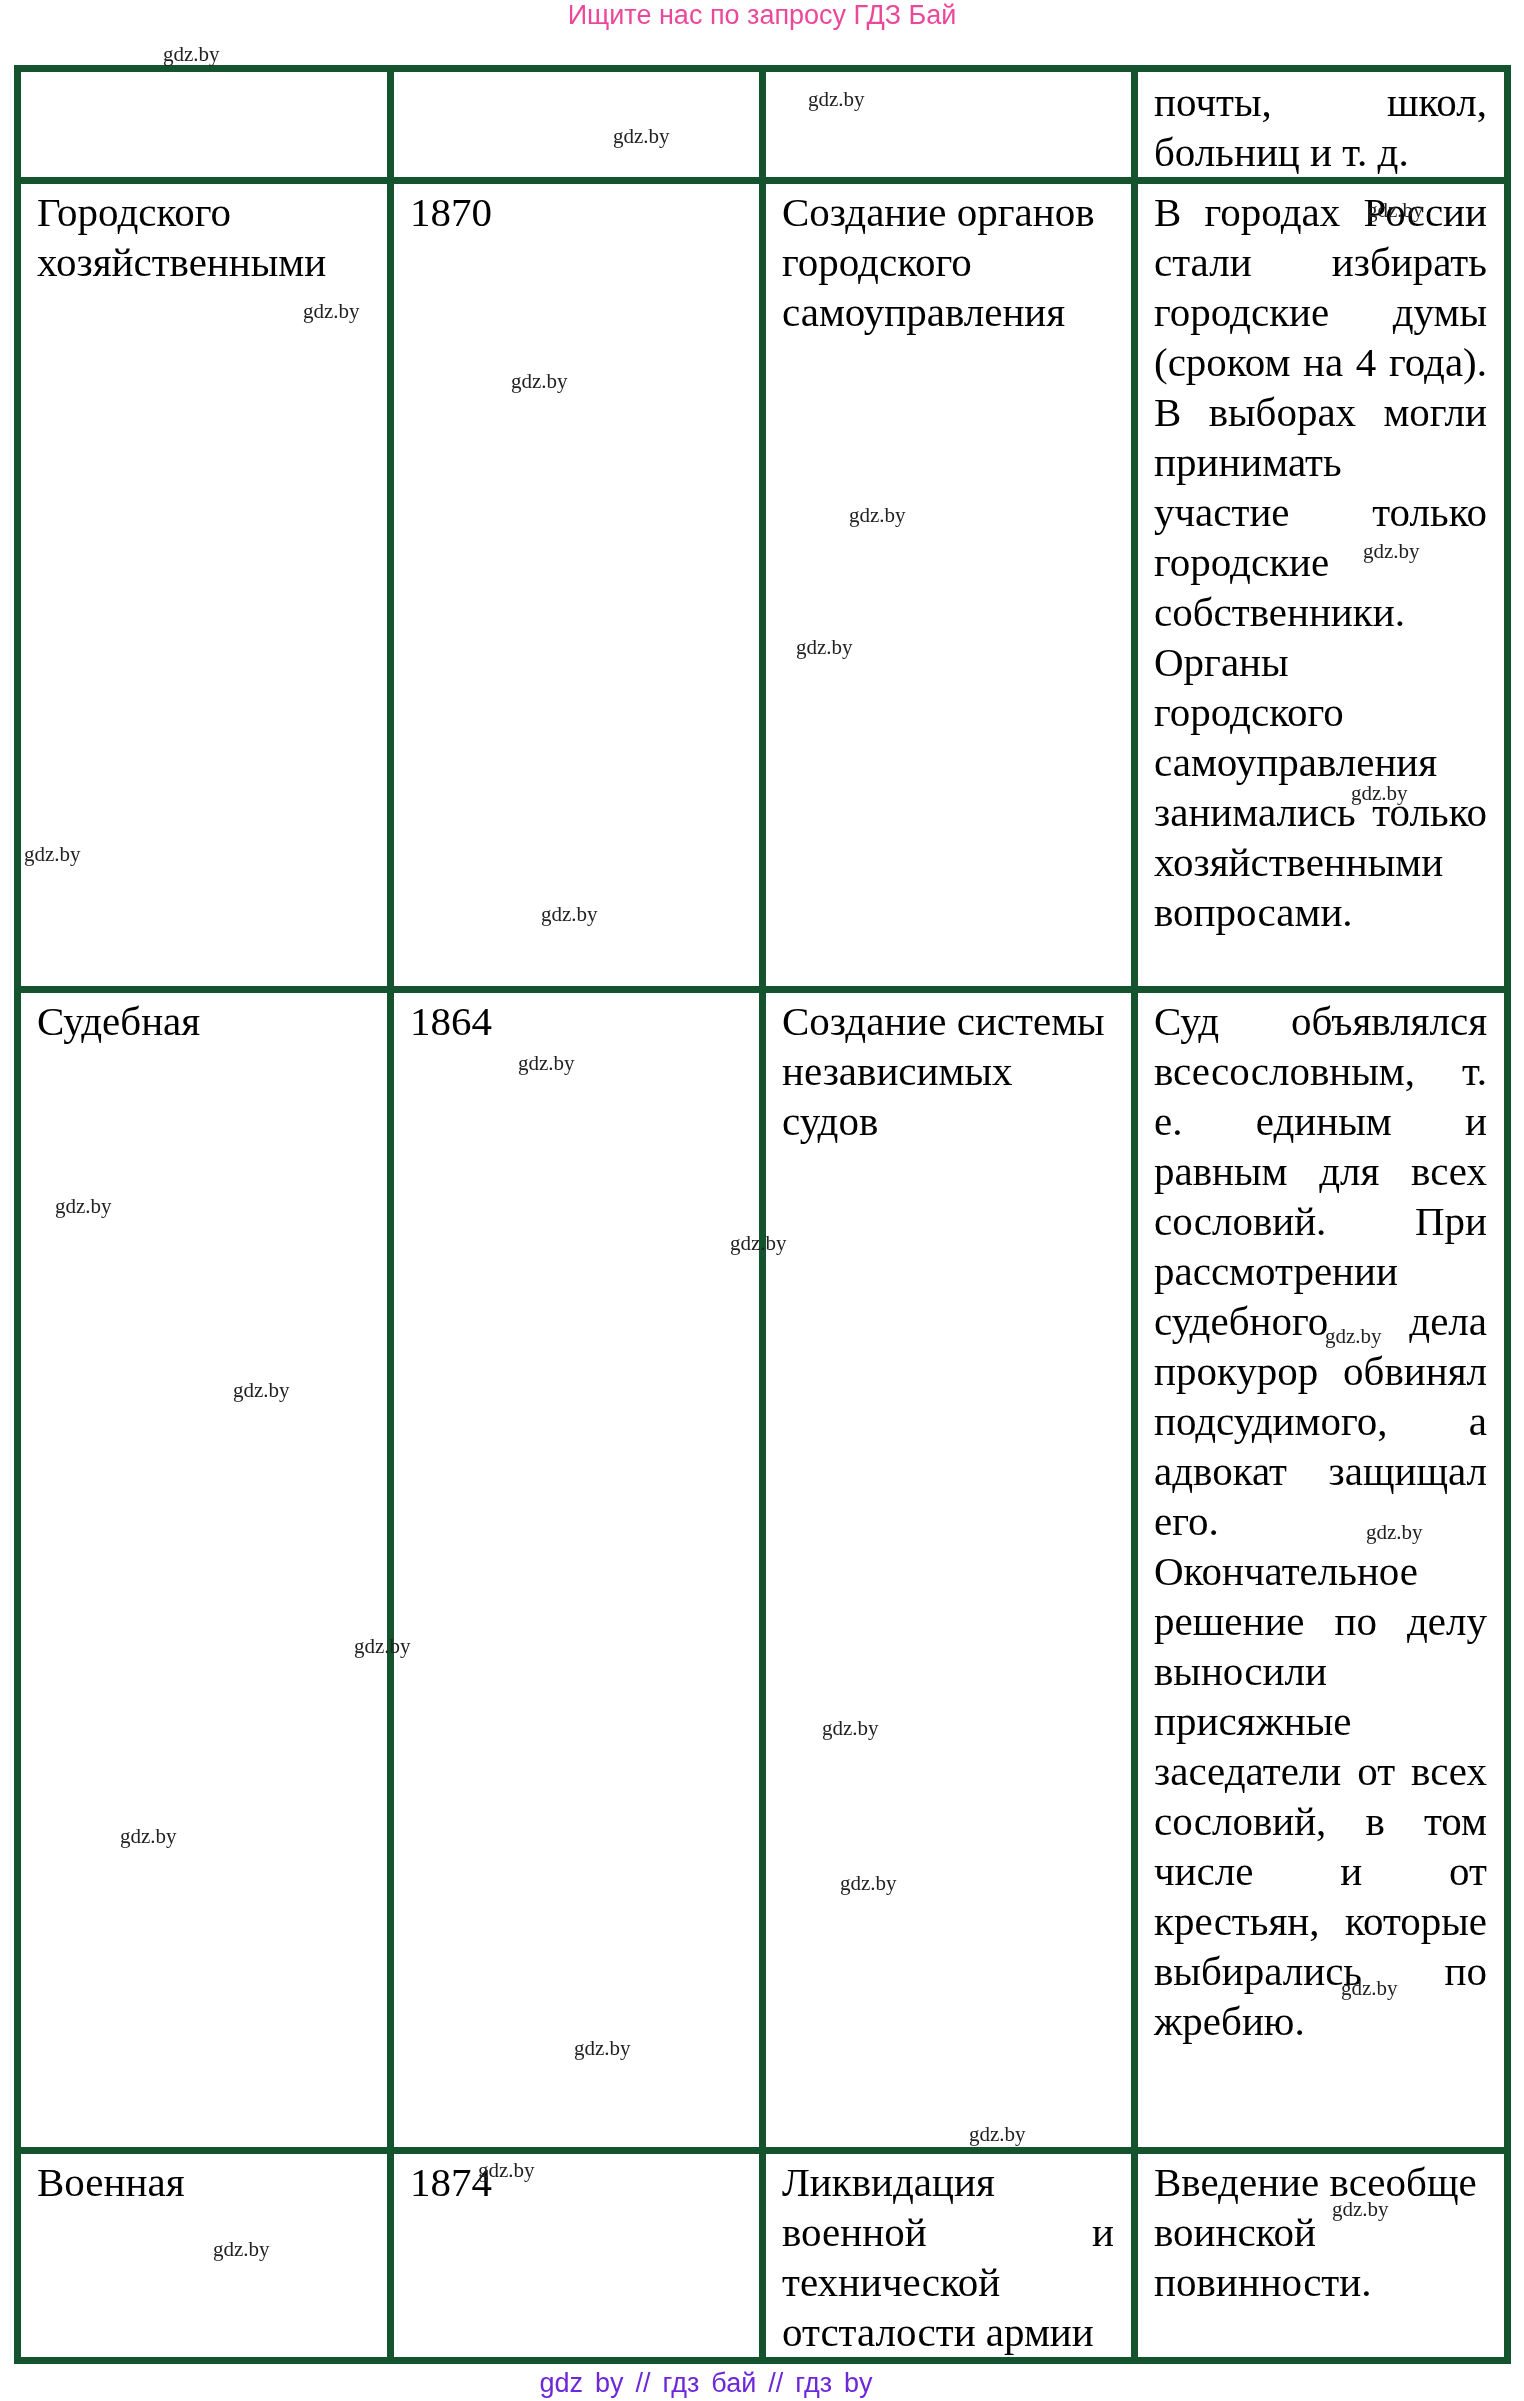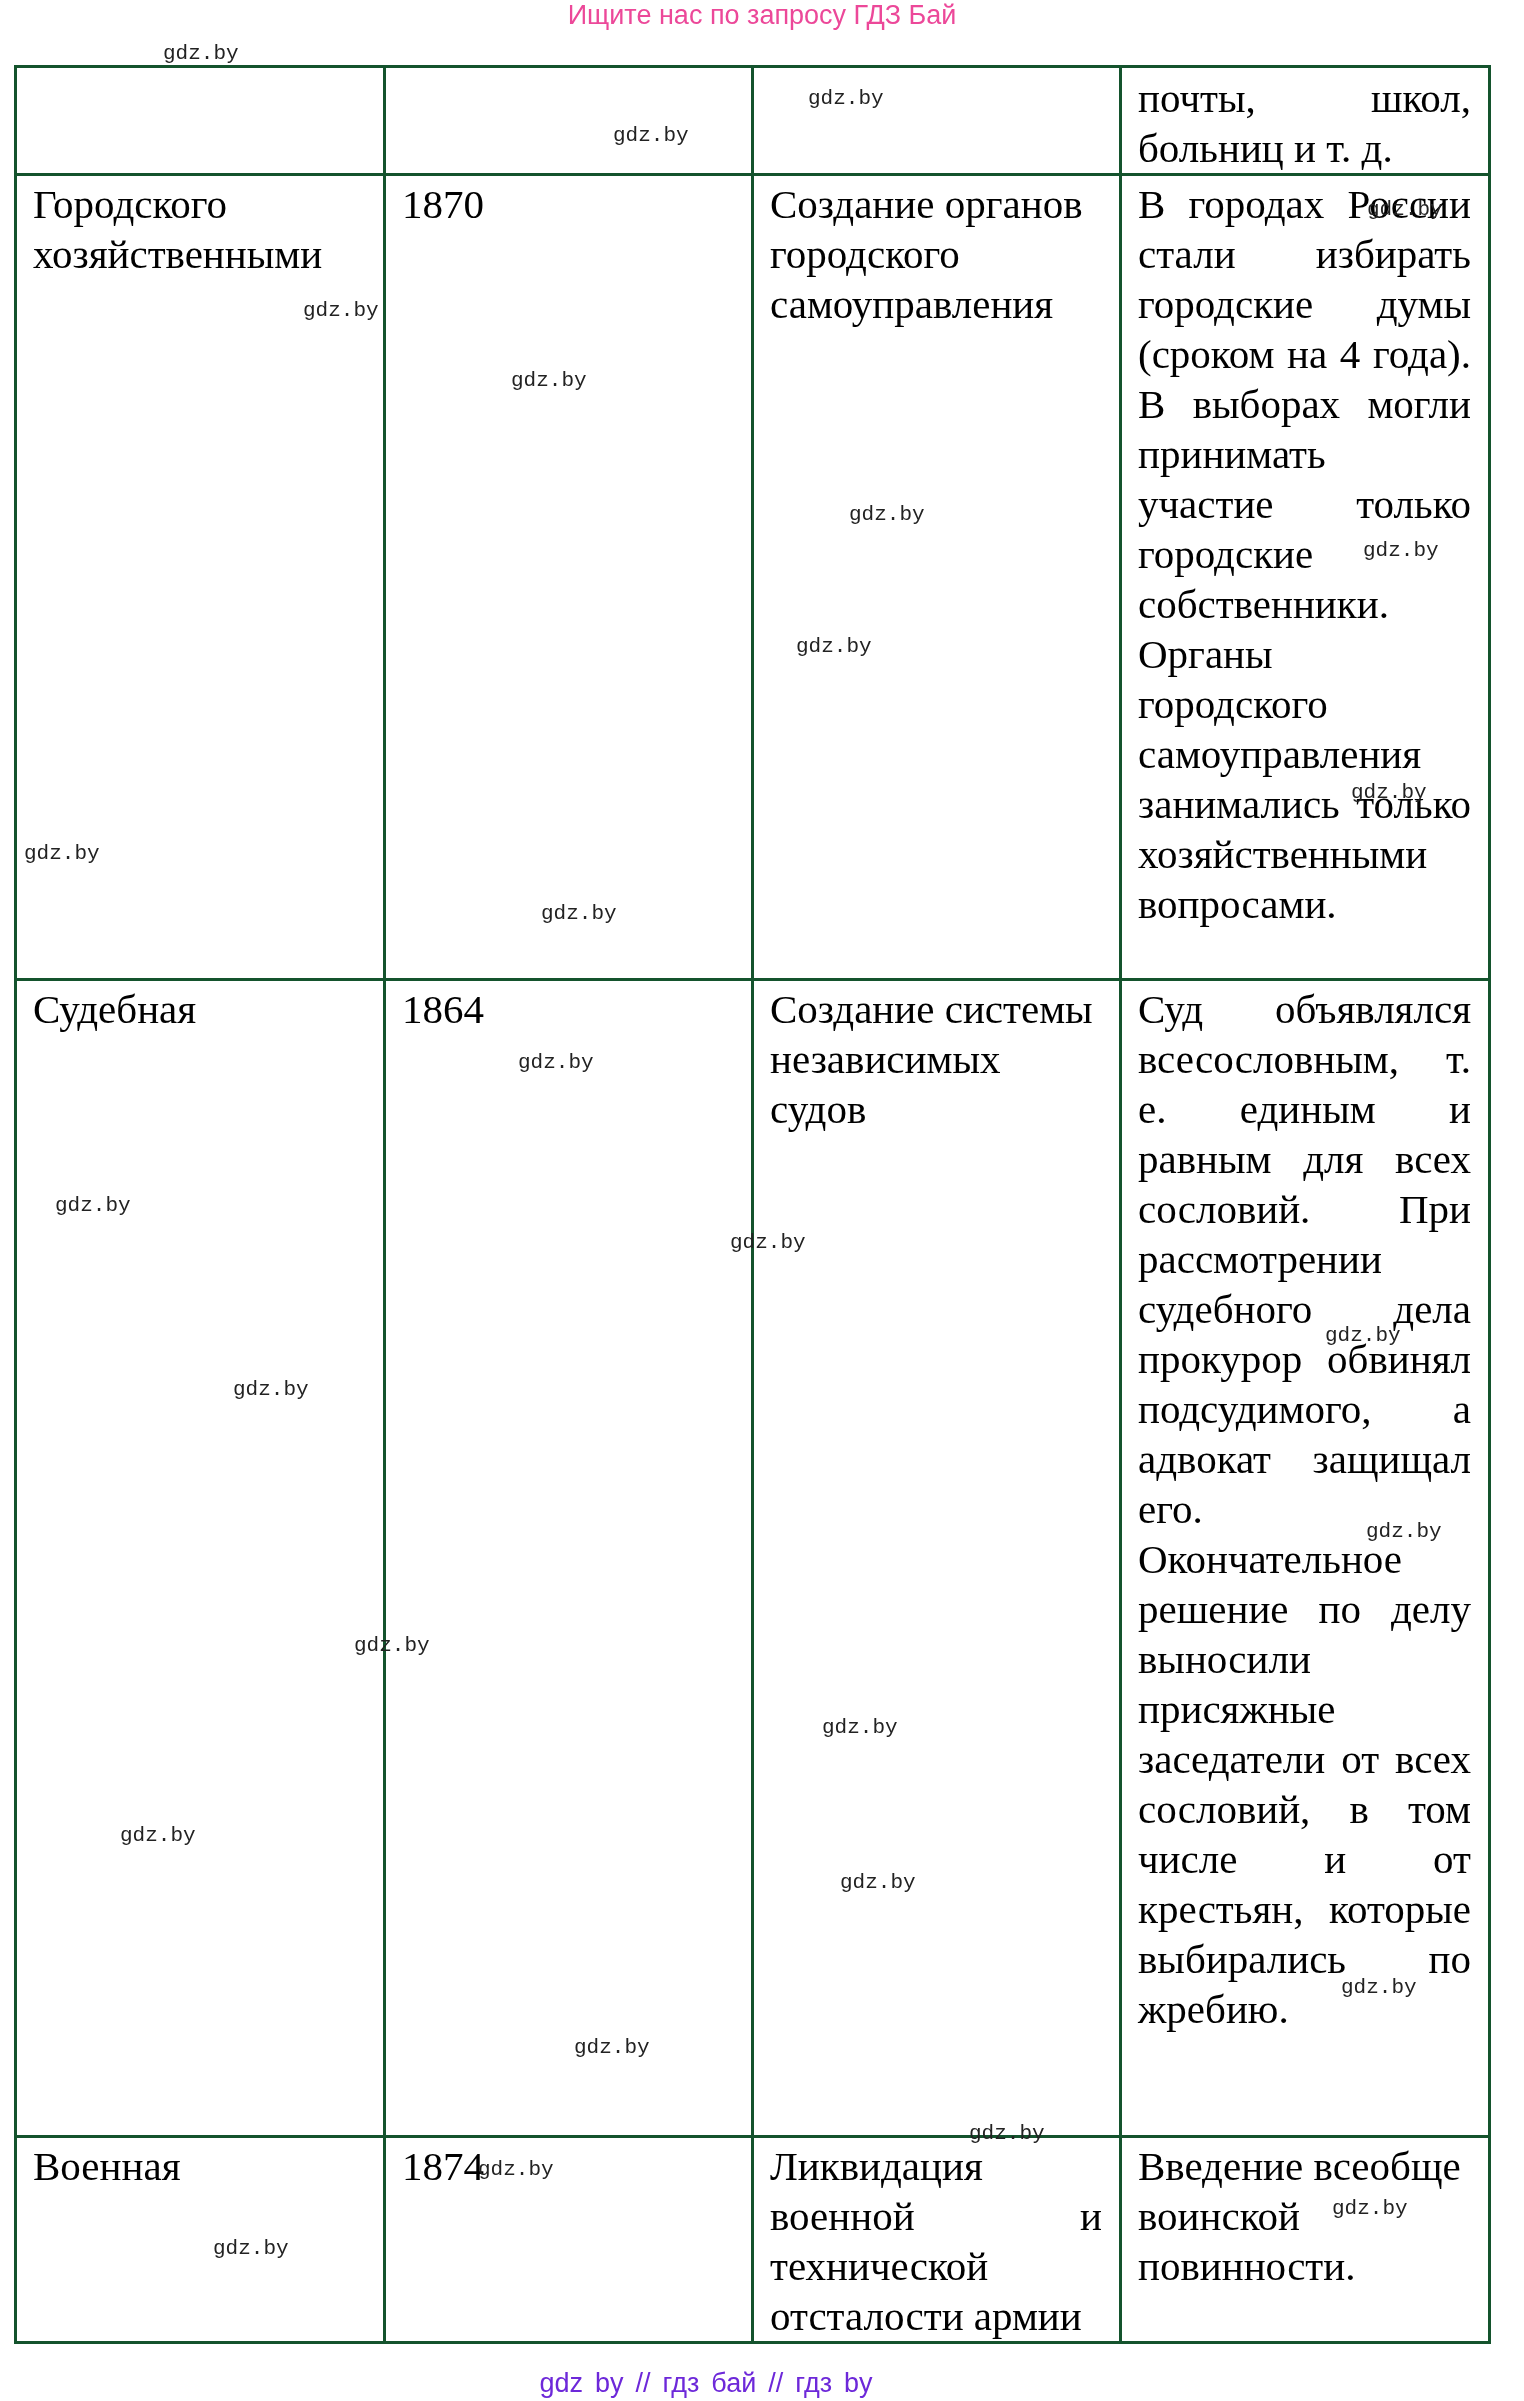--- a/index.html
+++ b/index.html
@@ -1,27 +1,27 @@
 <!DOCTYPE html>
 <html style="font-size:12px"><head>
 <meta charset="utf-8">
 <style>
   html, body { margin:0; padding:0; background:#ffffff; }
   body { width:1524px; height:2401px; position:relative; overflow:hidden; font-family:"Liberation Serif", serif; color:#000; }
   .header { position:absolute; top:0; left:0; width:1524px; text-align:center; font-family:"Liberation Sans", sans-serif; font-size:27px; line-height:30px; color:#ec4899; }
   .footer { position:absolute; top:2367px; left:0; width:1412px; text-align:center; font-family:"Liberation Sans", sans-serif; font-size:27px; line-height:33px; color:#6d28d9; word-spacing:4.5px; }
   table.reforms { position:absolute; left:13.5px; top:65px; border-collapse:collapse; table-layout:fixed; width:1462px; }
-  table.reforms td { border:3px solid #14532d; vertical-align:top; padding:0; position:relative; font-size:41px; line-height:50px; }
+  table.reforms td { border:7px solid #14532d; vertical-align:top; padding:0; position:relative; font-size:41px; line-height:50px; }
   td.c1 { width:366px; } td.c2 { width:365px; } td.c3 { width:365px;font-family:Liberation Serif, serif; } td.c4 { width:366px; }
   tr.r0 td { height:96px; } tr.r1 td { height:802px; } tr.r2 td { height:1154px; } tr.r3 td { height:196px; }
   .cell-text { padding:3px 16.5px 0 16.5px; }
   .cell-text.just { text-align:justify; padding-right:16.5px; }
   .cell-text.year { }
   .r0 .c4 .cell-text { padding-top:4.5px; }
-  .wm { position:absolute; font-family:Liberation Mono, monospace; font-size:21px; line-height:22.5px; color:#222; white-space:nowrap; }
+  .wm { position:absolute; font-family:Liberation Serif, serif; font-size:21px; line-height:22.5px; color:#222; white-space:nowrap; }
 </style>
 </head>
 <body>
 
 <div class="header">Ищите нас по запросу ГДЗ Бай</div>
 
 <table class="reforms">
   <tbody>
       <tr class="r0">
     <td class="c1">

